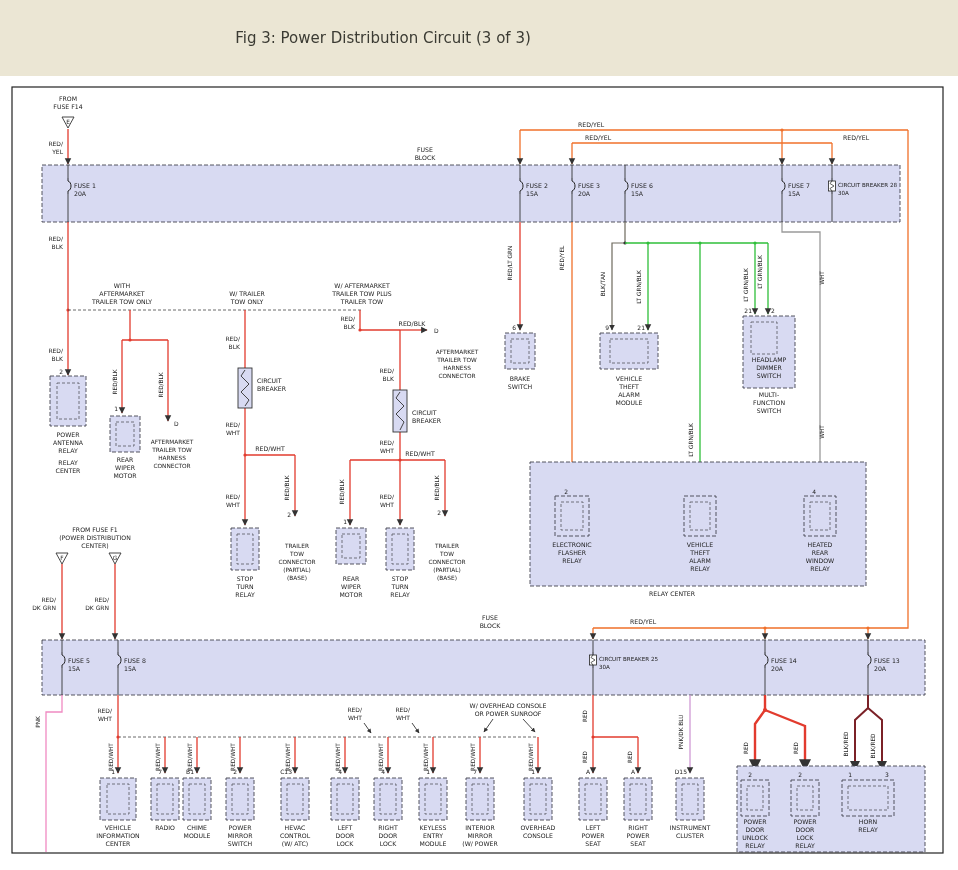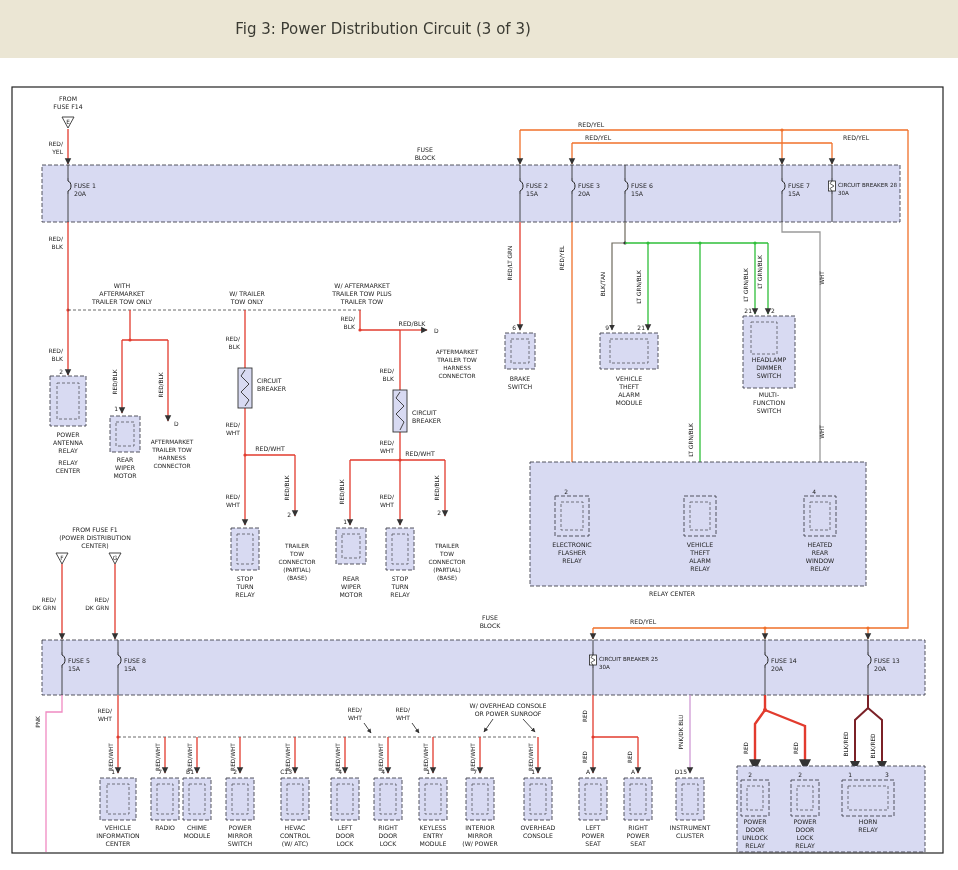--- a/index.html
+++ b/index.html
@@ -1,17 +1,17 @@
 <!DOCTYPE html>
 <html><head>
 <meta charset="utf-8">
 <style>
   html,body{margin:0;padding:0}
   body{width:958px;height:870px;background:#fff;position:relative;font-family:"DejaVu Sans",sans-serif}
-  #titlebar{position:absolute;left:0;top:0;width:958px;height:58px;background:#ebe6d4;display:flex;align-items:center;justify-content:center}
+  #titlebar{position:absolute;left:0;top:0;width:958px;height:76px;background:#ebe6d4;display:flex;align-items:center;justify-content:center}
   #titlebar span{font-size:15px;color:#3b3b33;transform:translateX(-96px)}
   svg{position:absolute;left:0;top:0}
   svg text{font-family:"DejaVu Sans",sans-serif;fill:#1c1c1c}
   .t{font-size:6.2px;text-anchor:middle}
   .t5m{font-size:5.8px;text-anchor:middle}
   .ts{font-size:6.2px;text-anchor:start}
   .t5{font-size:5.6px;text-anchor:start}
   .tv{font-size:5.8px;text-anchor:middle}
   .pin{font-size:6px;text-anchor:end}
   .pins{font-size:6px;text-anchor:start}

